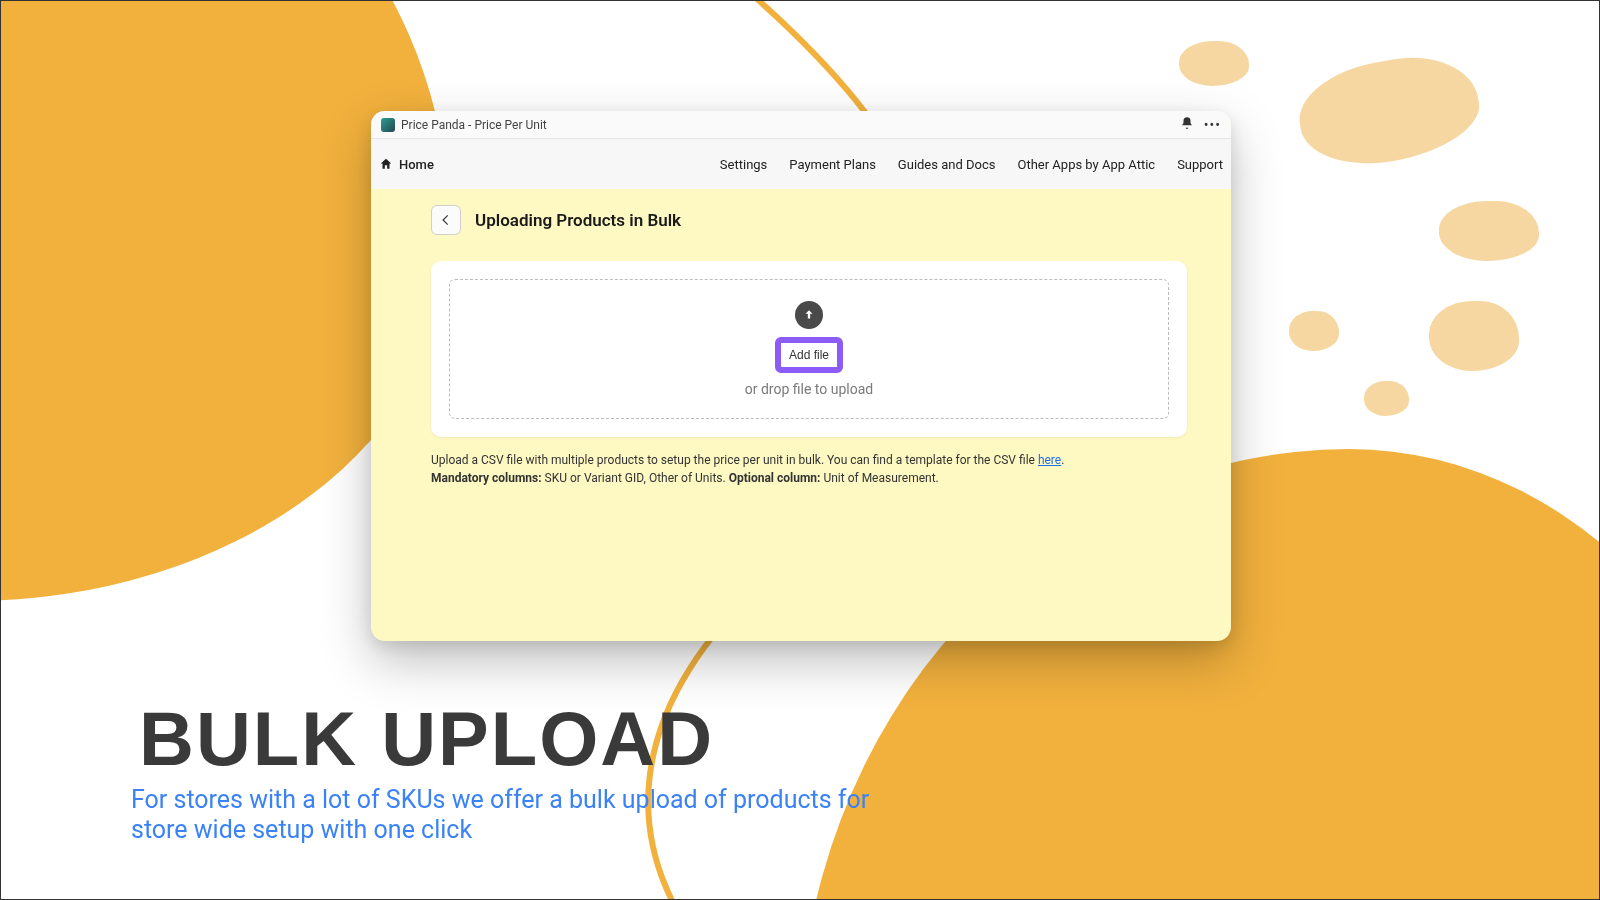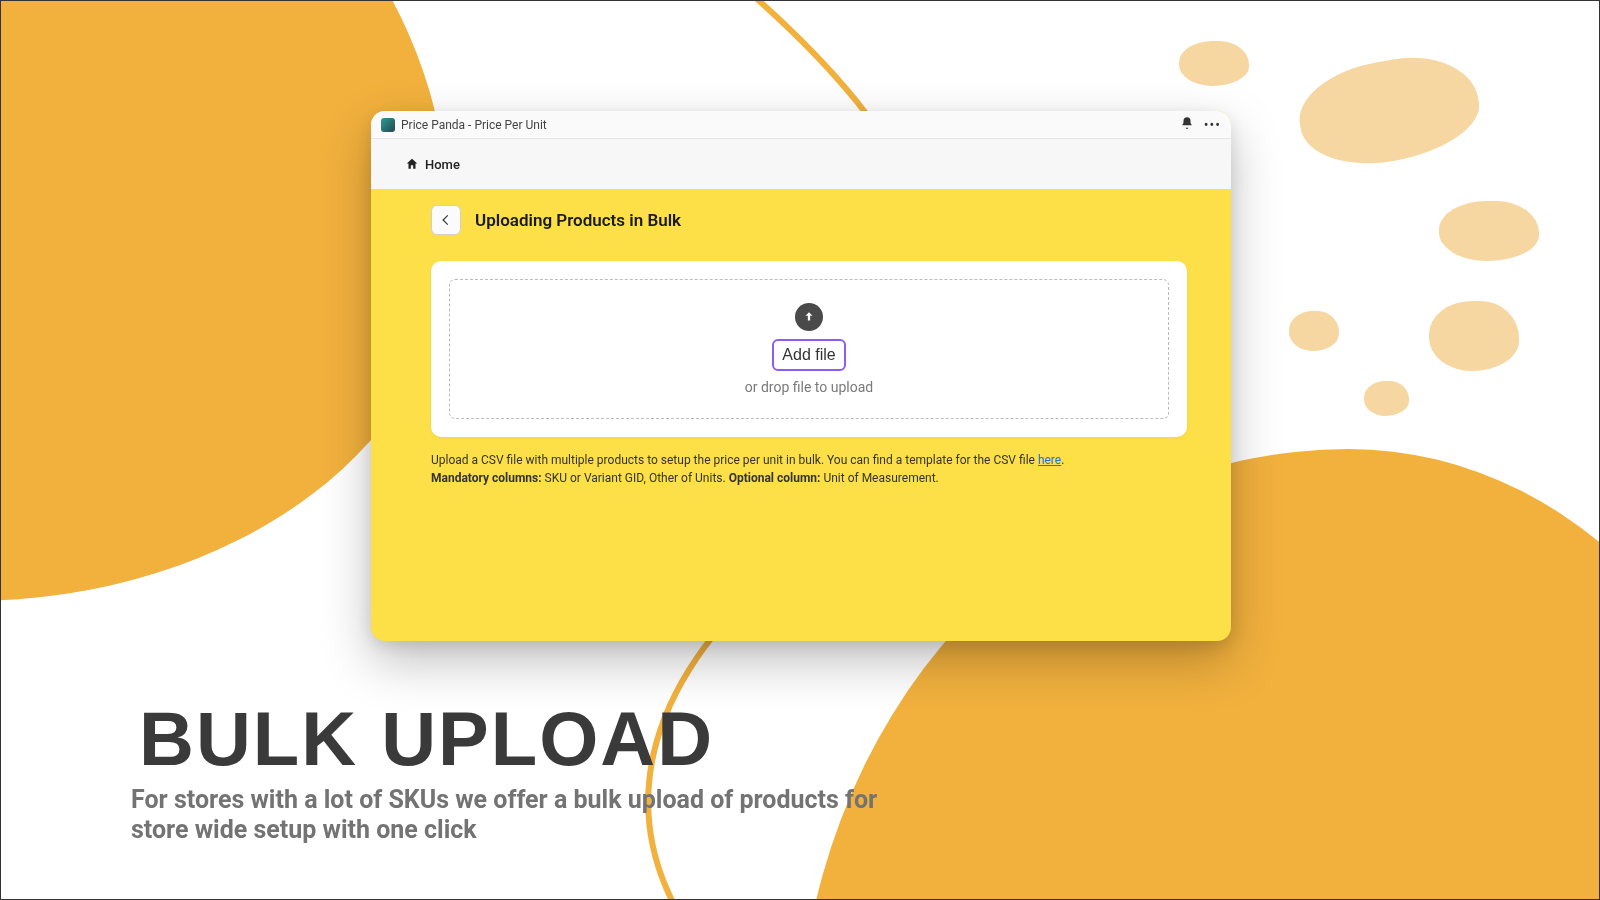--- a/index.html
+++ b/index.html
@@ -29,21 +29,21 @@
     position: absolute;
     background: #f6d7a1;
     border-radius: 50% 45% 55% 50% / 50% 55% 45% 50%;
   }
 
   
   .window {
     position: absolute;
     left: 370px; top: 110px;
     width: 860px; height: 530px;
-    background: #fde047;
+    background: #fef9c3;
     border-radius: 14px;
     box-shadow: 0 20px 50px rgba(0,0,0,0.25), 0 5px 15px rgba(0,0,0,0.1);
     overflow: hidden;
     z-index: 5;
     display: flex;
     flex-direction: column;
   }
   .titlebar {
     height: 28px;
     background: #fafafa;
@@ -63,21 +63,21 @@
   }
   .titlebar-right { display: flex; align-items: center; gap: 10px; color: #333; }
   .bell-icon { width: 14px; height: 14px; }
   .more-icon { font-size: 14px; letter-spacing: 1px; }
 
   .navbar {
     height: 50px;
     display: flex;
     align-items: center;
     justify-content: space-between;
-    padding: 0 34px;
+    padding: 0 8px;
     font-size: 13px;
     color: #222;
     background: #f7f7f8;
   }
   .nav-left { display: flex; align-items: center; gap: 6px; font-weight: 500; }
   .home-icon { width: 14px; height: 14px; }
   .nav-right { display: flex; gap: 22px; }
   .nav-item { cursor: pointer; }
 
   .page-header {
@@ -115,25 +115,25 @@
     gap: 8px;
   }
   .upload-circle {
     width: 28px; height: 28px;
     background: #4a4a4a;
     border-radius: 50%;
     display: flex; align-items: center; justify-content: center;
   }
   .upload-arrow { width: 14px; height: 14px; }
   .add-file-btn {
-    border: 2px solid #8b5cf6;
+    border: 6px solid #8b5cf6;
     background: #fff;
     border-radius: 6px;
     padding: 5px 8px;
-    font-size: 16px;
+    font-size: 12px;
     cursor: pointer;
     color: #333;
   }
   .drop-hint { font-size: 14px; color: #7a7a7a; }
 
   .helper {
     margin: 14px 44px 0 60px;
     text-align: left;
     font-size: 12px;
     color: #333;
@@ -154,24 +154,24 @@
     font-family: "Arial Black", "Helvetica Neue", Arial, sans-serif;
     font-weight: 900;
     font-size: 76px;
     letter-spacing: 2px;
     line-height: 1;
     margin-left: 8px;
   }
   .hero p {
     margin-top: 8px;
     font-size: 25px;
-    font-weight: 700;
+    font-weight: 400;
     max-width: 800px;
     line-height: 1.2;
-    color: #737373;
+    color: #3b82f6;
   }
 </style>
 </head>
 <body>
 
 <div class="bg">
   <div class="blob-tl"></div>
   <div class="blob-br"></div>
   <svg class="curve" viewBox="0 0 1600 900">
     <path d="M 700 -50 C 950 150, 1050 350, 800 550 C 600 710, 620 870, 730 980" stroke="#f2b13d" stroke-width="6" fill="none"></path>
@@ -200,20 +200,27 @@
     </div>
   </div>
 
   <div class="navbar">
     <div class="nav-left">
       <svg class="home-icon" viewBox="0 0 24 24" fill="#222">
           <path d="M12 3l9 8h-3v9h-4v-6H10v6H6v-9H3l9-8z"></path>
         </svg>
       <span>Home</span>
     </div>
+    <div class="nav-right">
+      <span class="nav-item">Settings</span>
+      <span class="nav-item">Payment Plans</span>
+      <span class="nav-item">Guides and Docs</span>
+      <span class="nav-item">Other Apps by App Attic</span>
+      <span class="nav-item">Support</span>
+    </div>
   </div>
 
   <div class="page-header">
     <div class="back-btn">
       <svg class="back-arrow" viewBox="0 0 24 24" fill="none" stroke="#333" stroke-width="2">
           <path d="M15 4l-8 8 8 8"></path>
         </svg>
     </div>
     <div class="page-title">Uploading Products in Bulk</div>
   </div>

